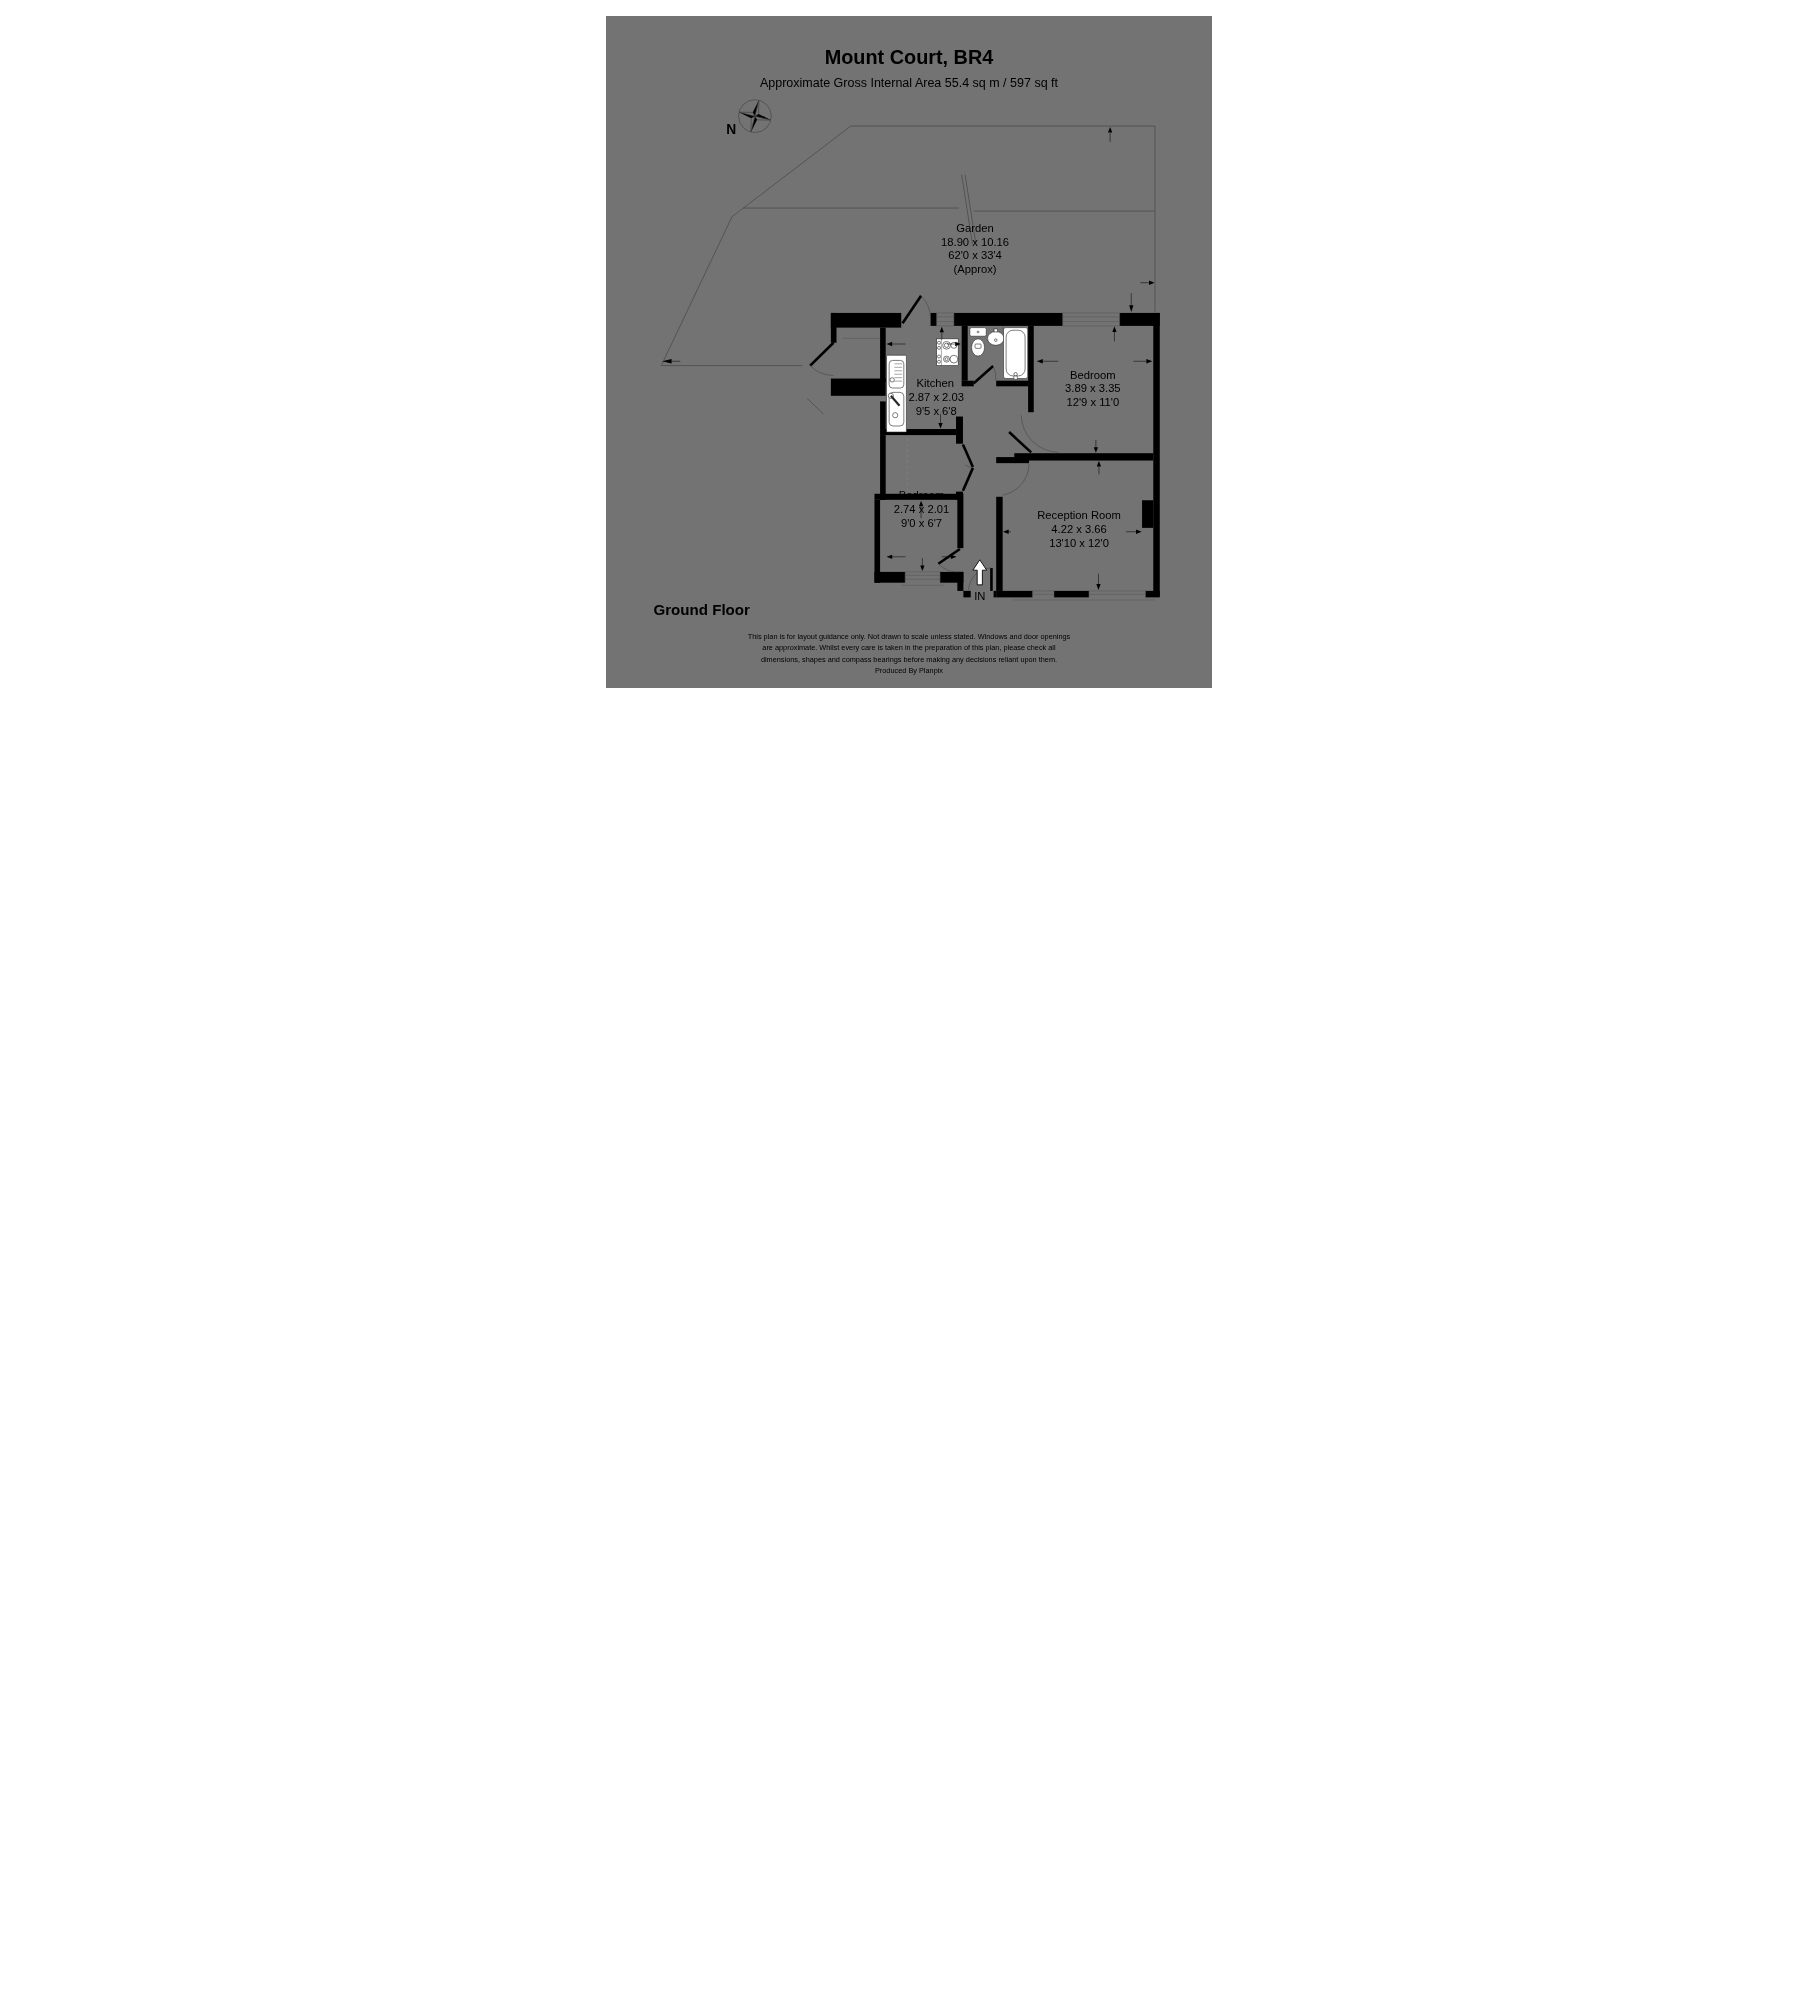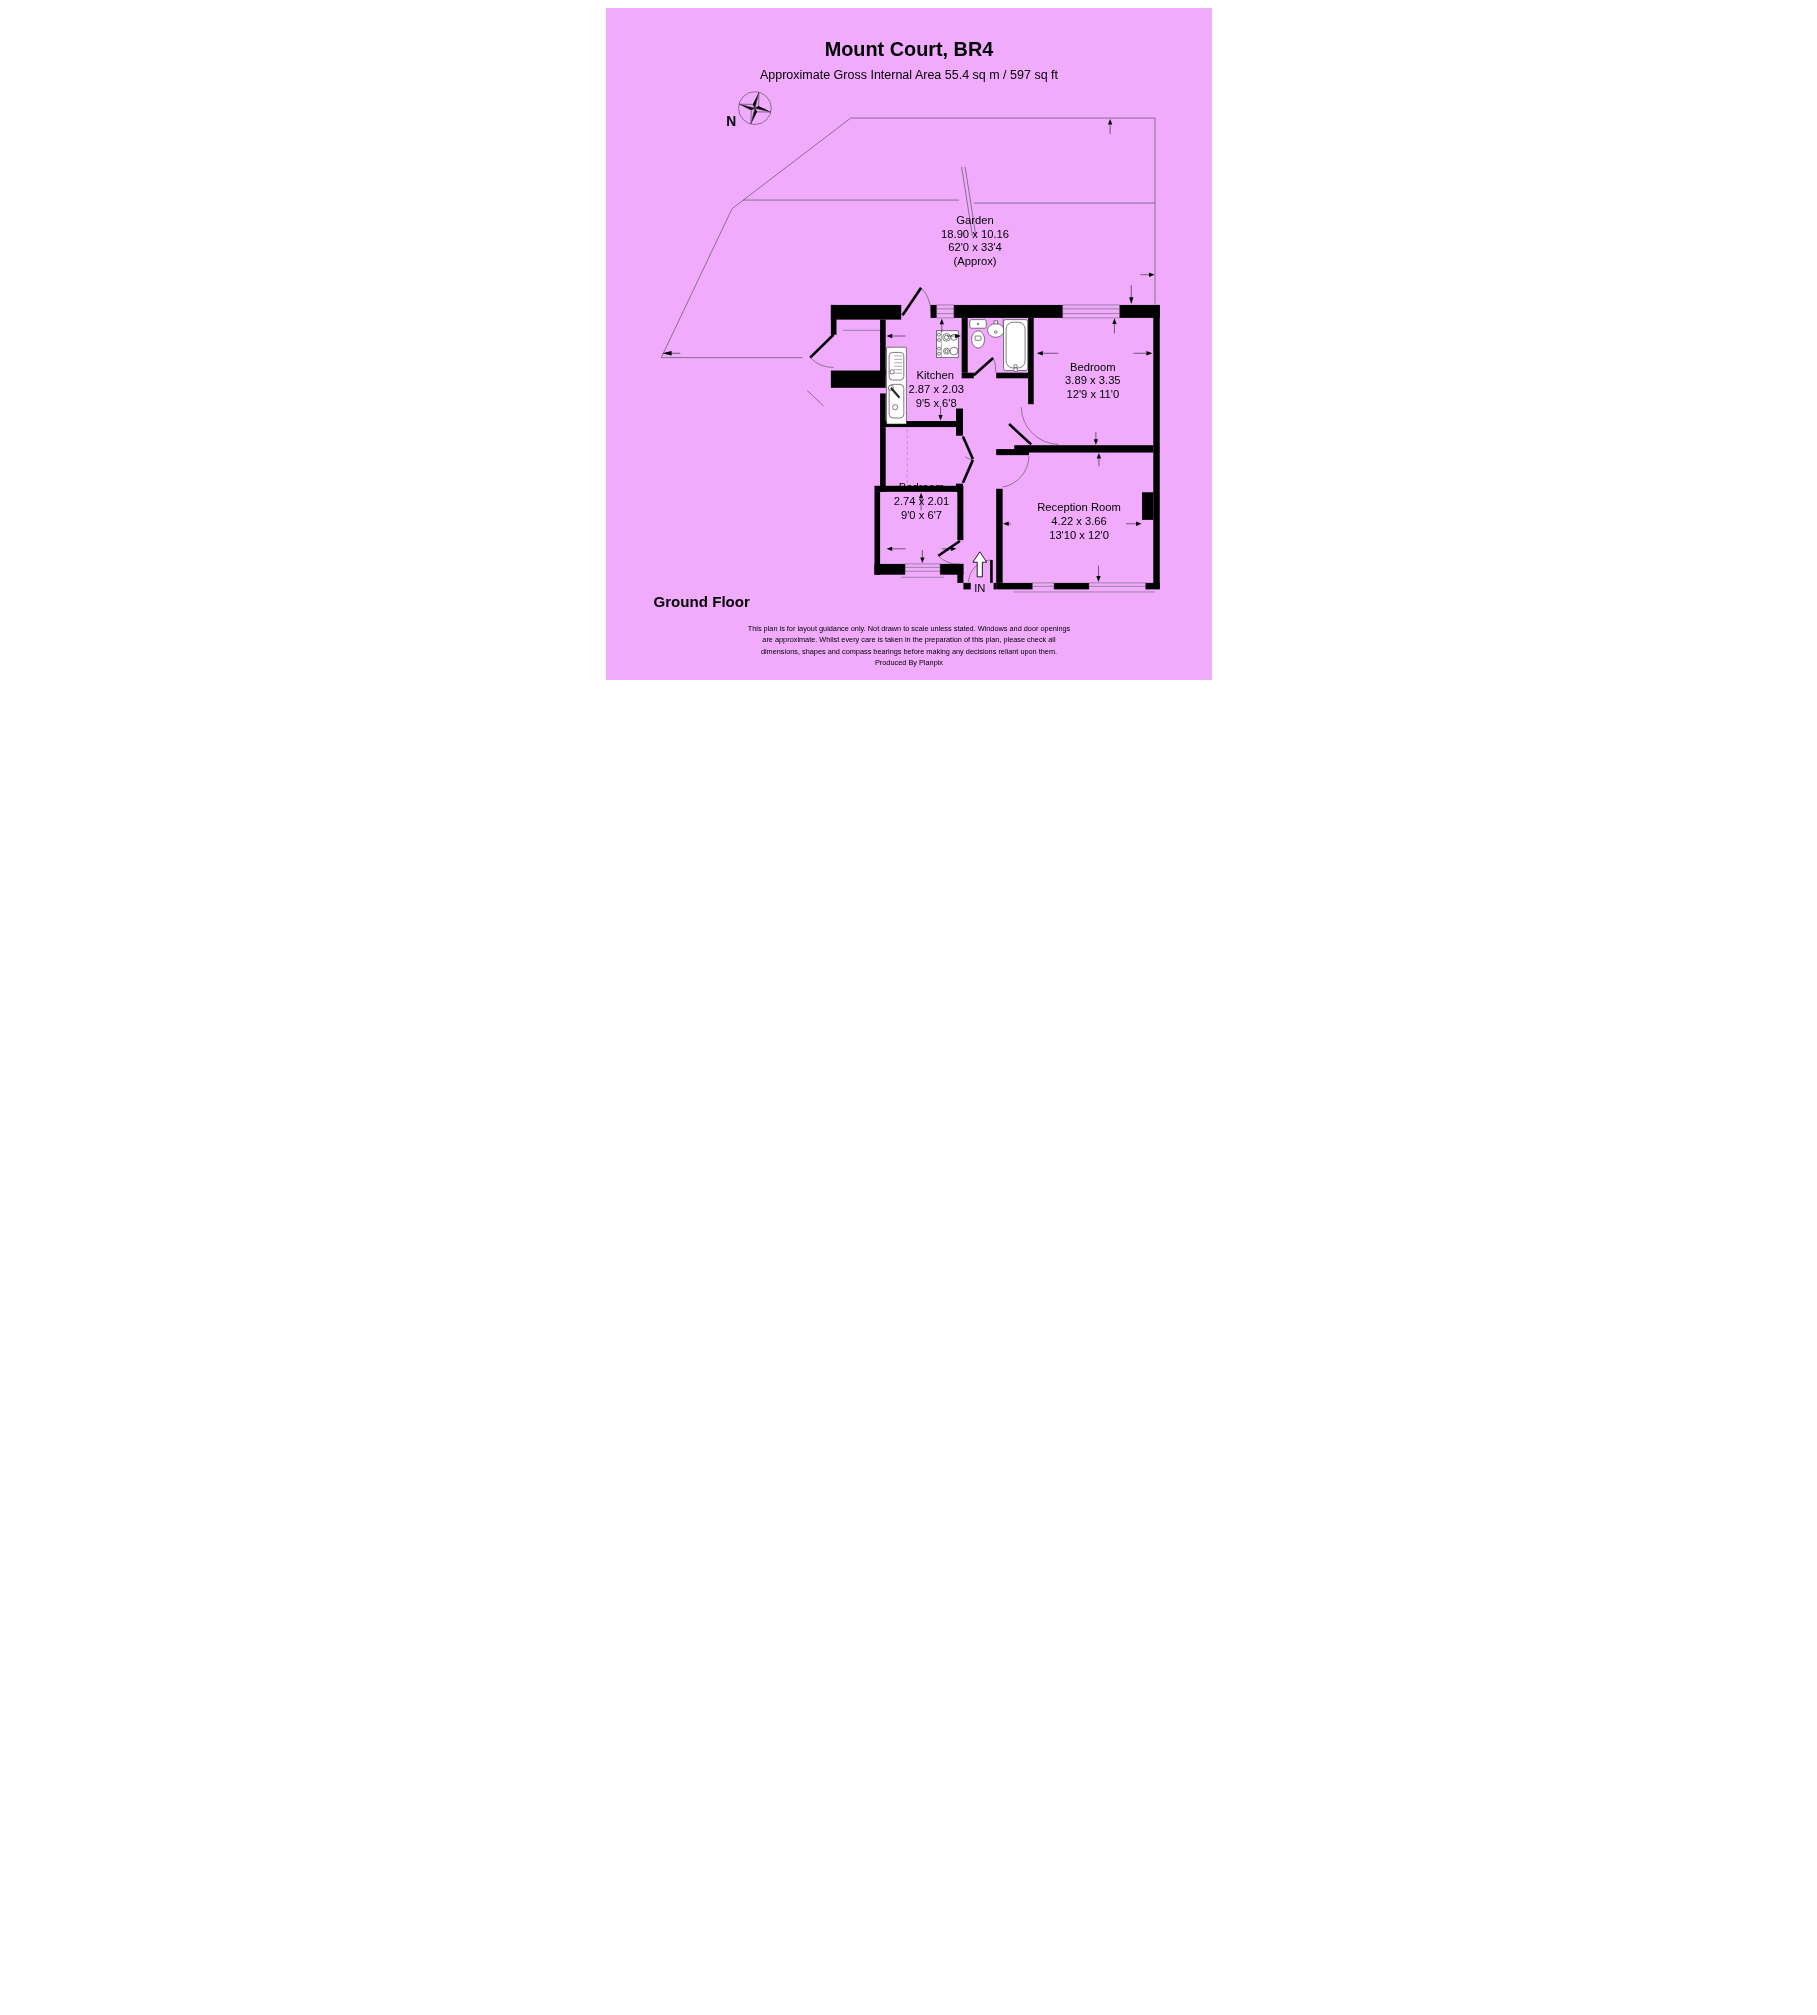--- a/index.html
+++ b/index.html
@@ -1,16 +1,16 @@
 <!DOCTYPE html>
 <html style="font-size:7px"><head>
 <meta charset="utf-8">
 <style>
   html,body{margin:0;padding:0;background:#ffffff;font-family:"Liberation Sans",sans-serif;}
-  .page{position:relative;width:606px;height:672px;margin:8px auto;background:#f0abfc;}
+  .page{position:relative;width:606px;height:672px;margin:16px auto;background:#737373;}
   svg{display:block;}
   .t-title{font-size:46px;font-weight:bold;fill:#000;}
   .t-sub{font-size:29px;fill:#000;}
   .t-room{font-size:26px;fill:#000;}
   .t-floor{font-size:35px;font-weight:bold;fill:#000;}
   .t-disc{font-size:17px;fill:#000;}
   .t-in{font-size:26px;fill:#000;}
   .t-n{font-size:32px;font-weight:bold;fill:#000;}
   .wall{fill:#000;stroke:none;}
   .thin{stroke:#3c3c3c;stroke-width:1.3;fill:none;}

